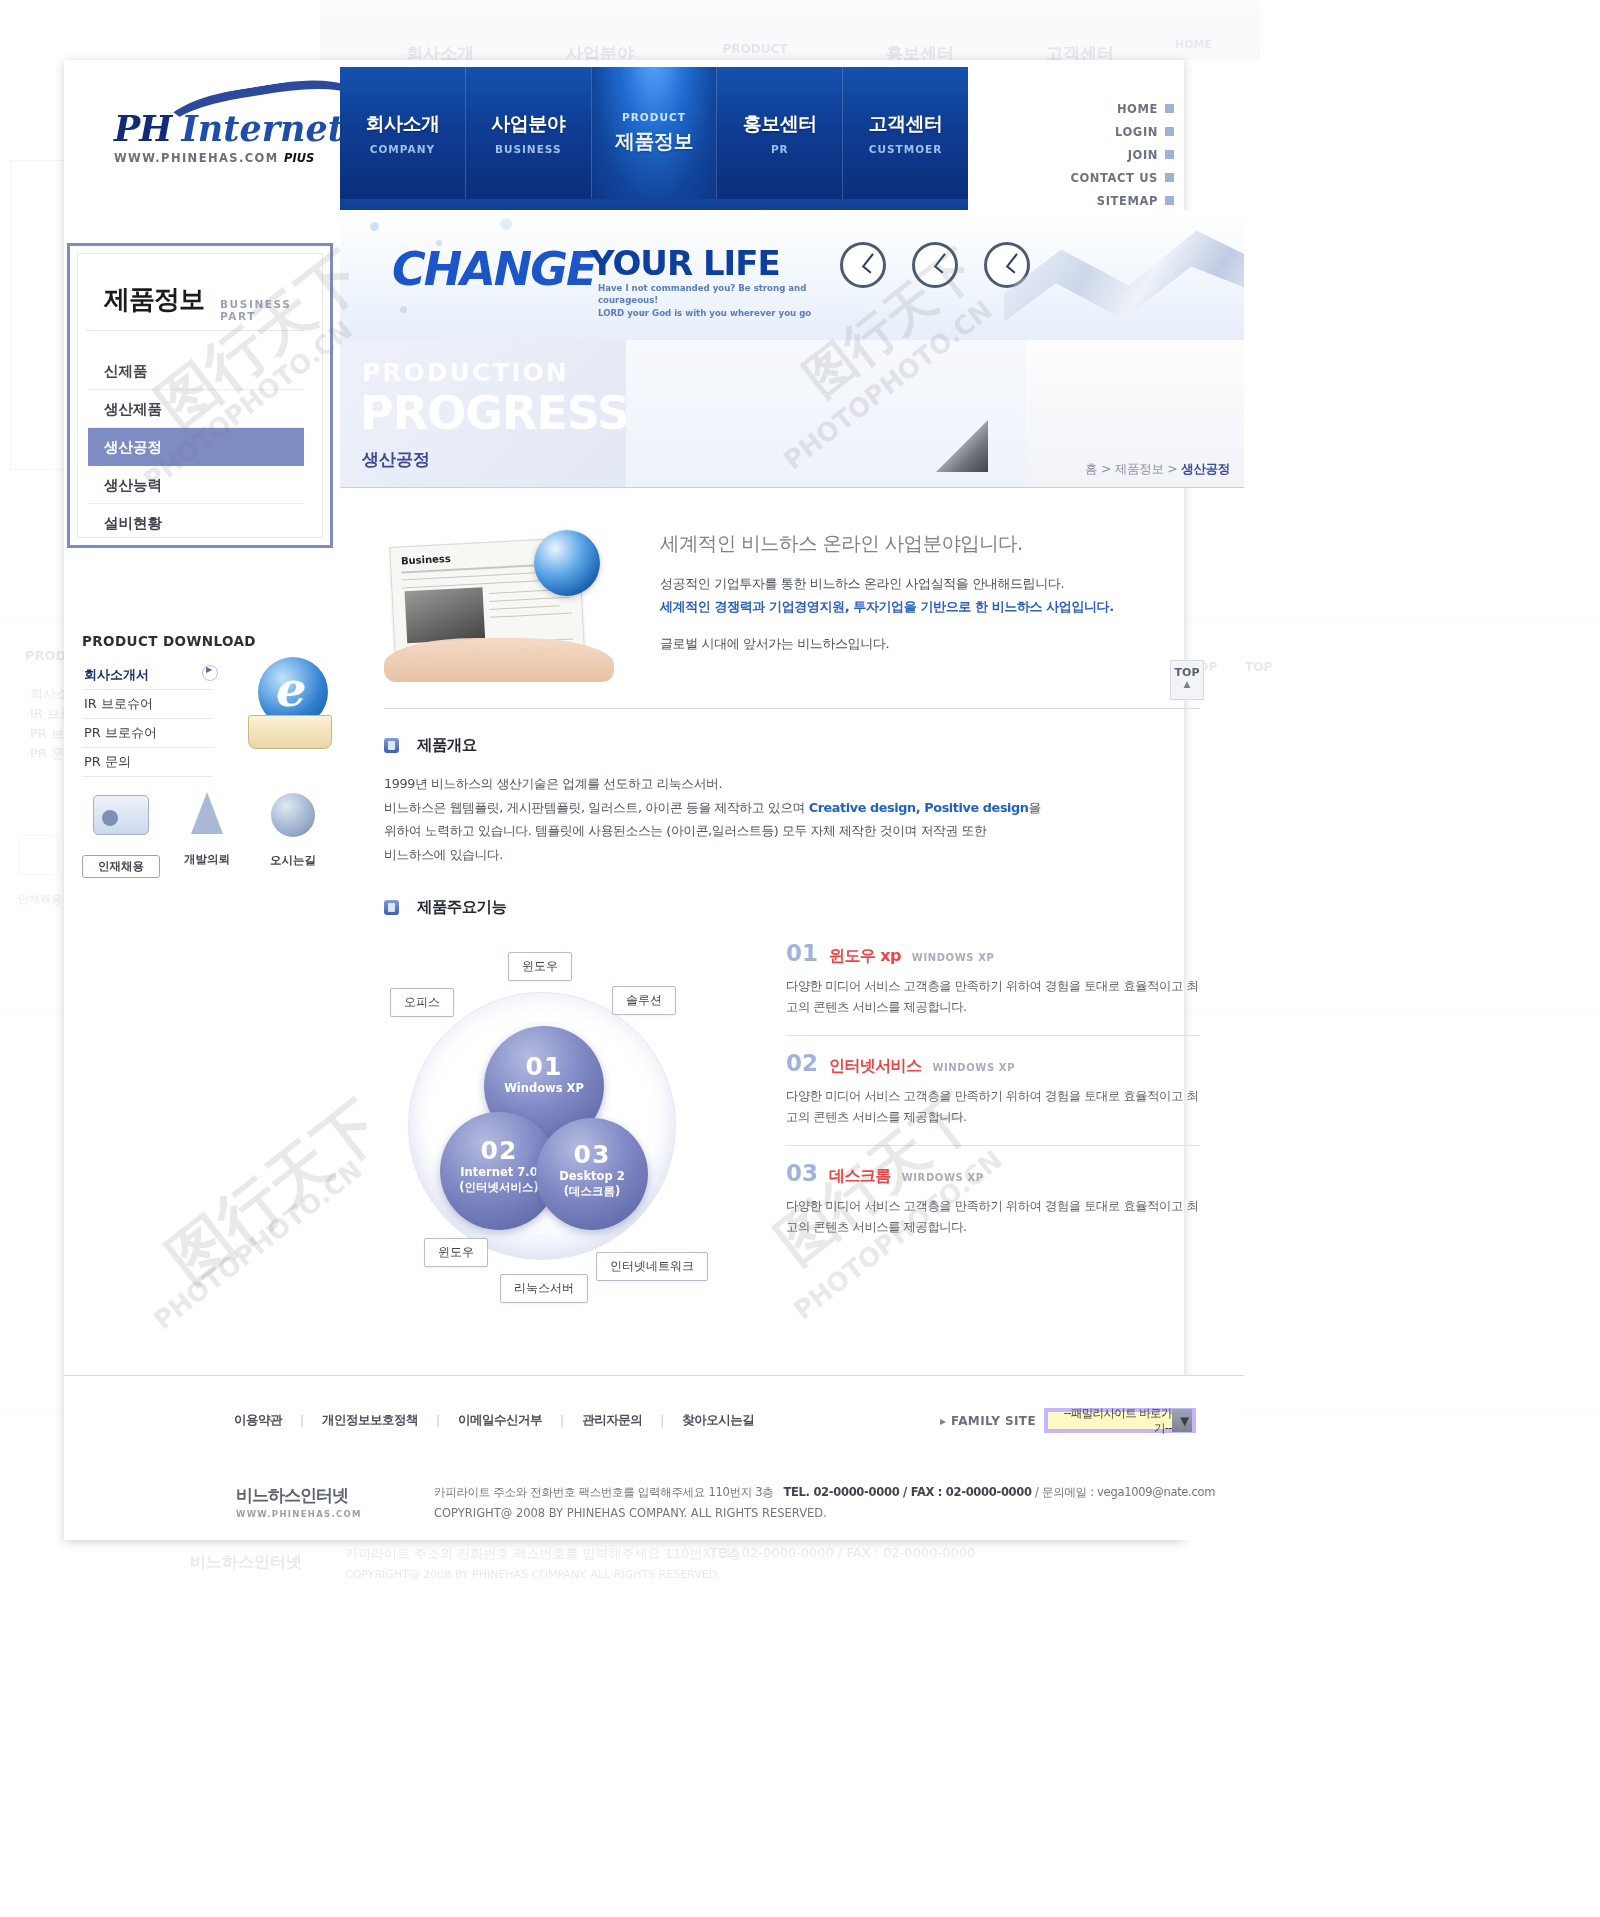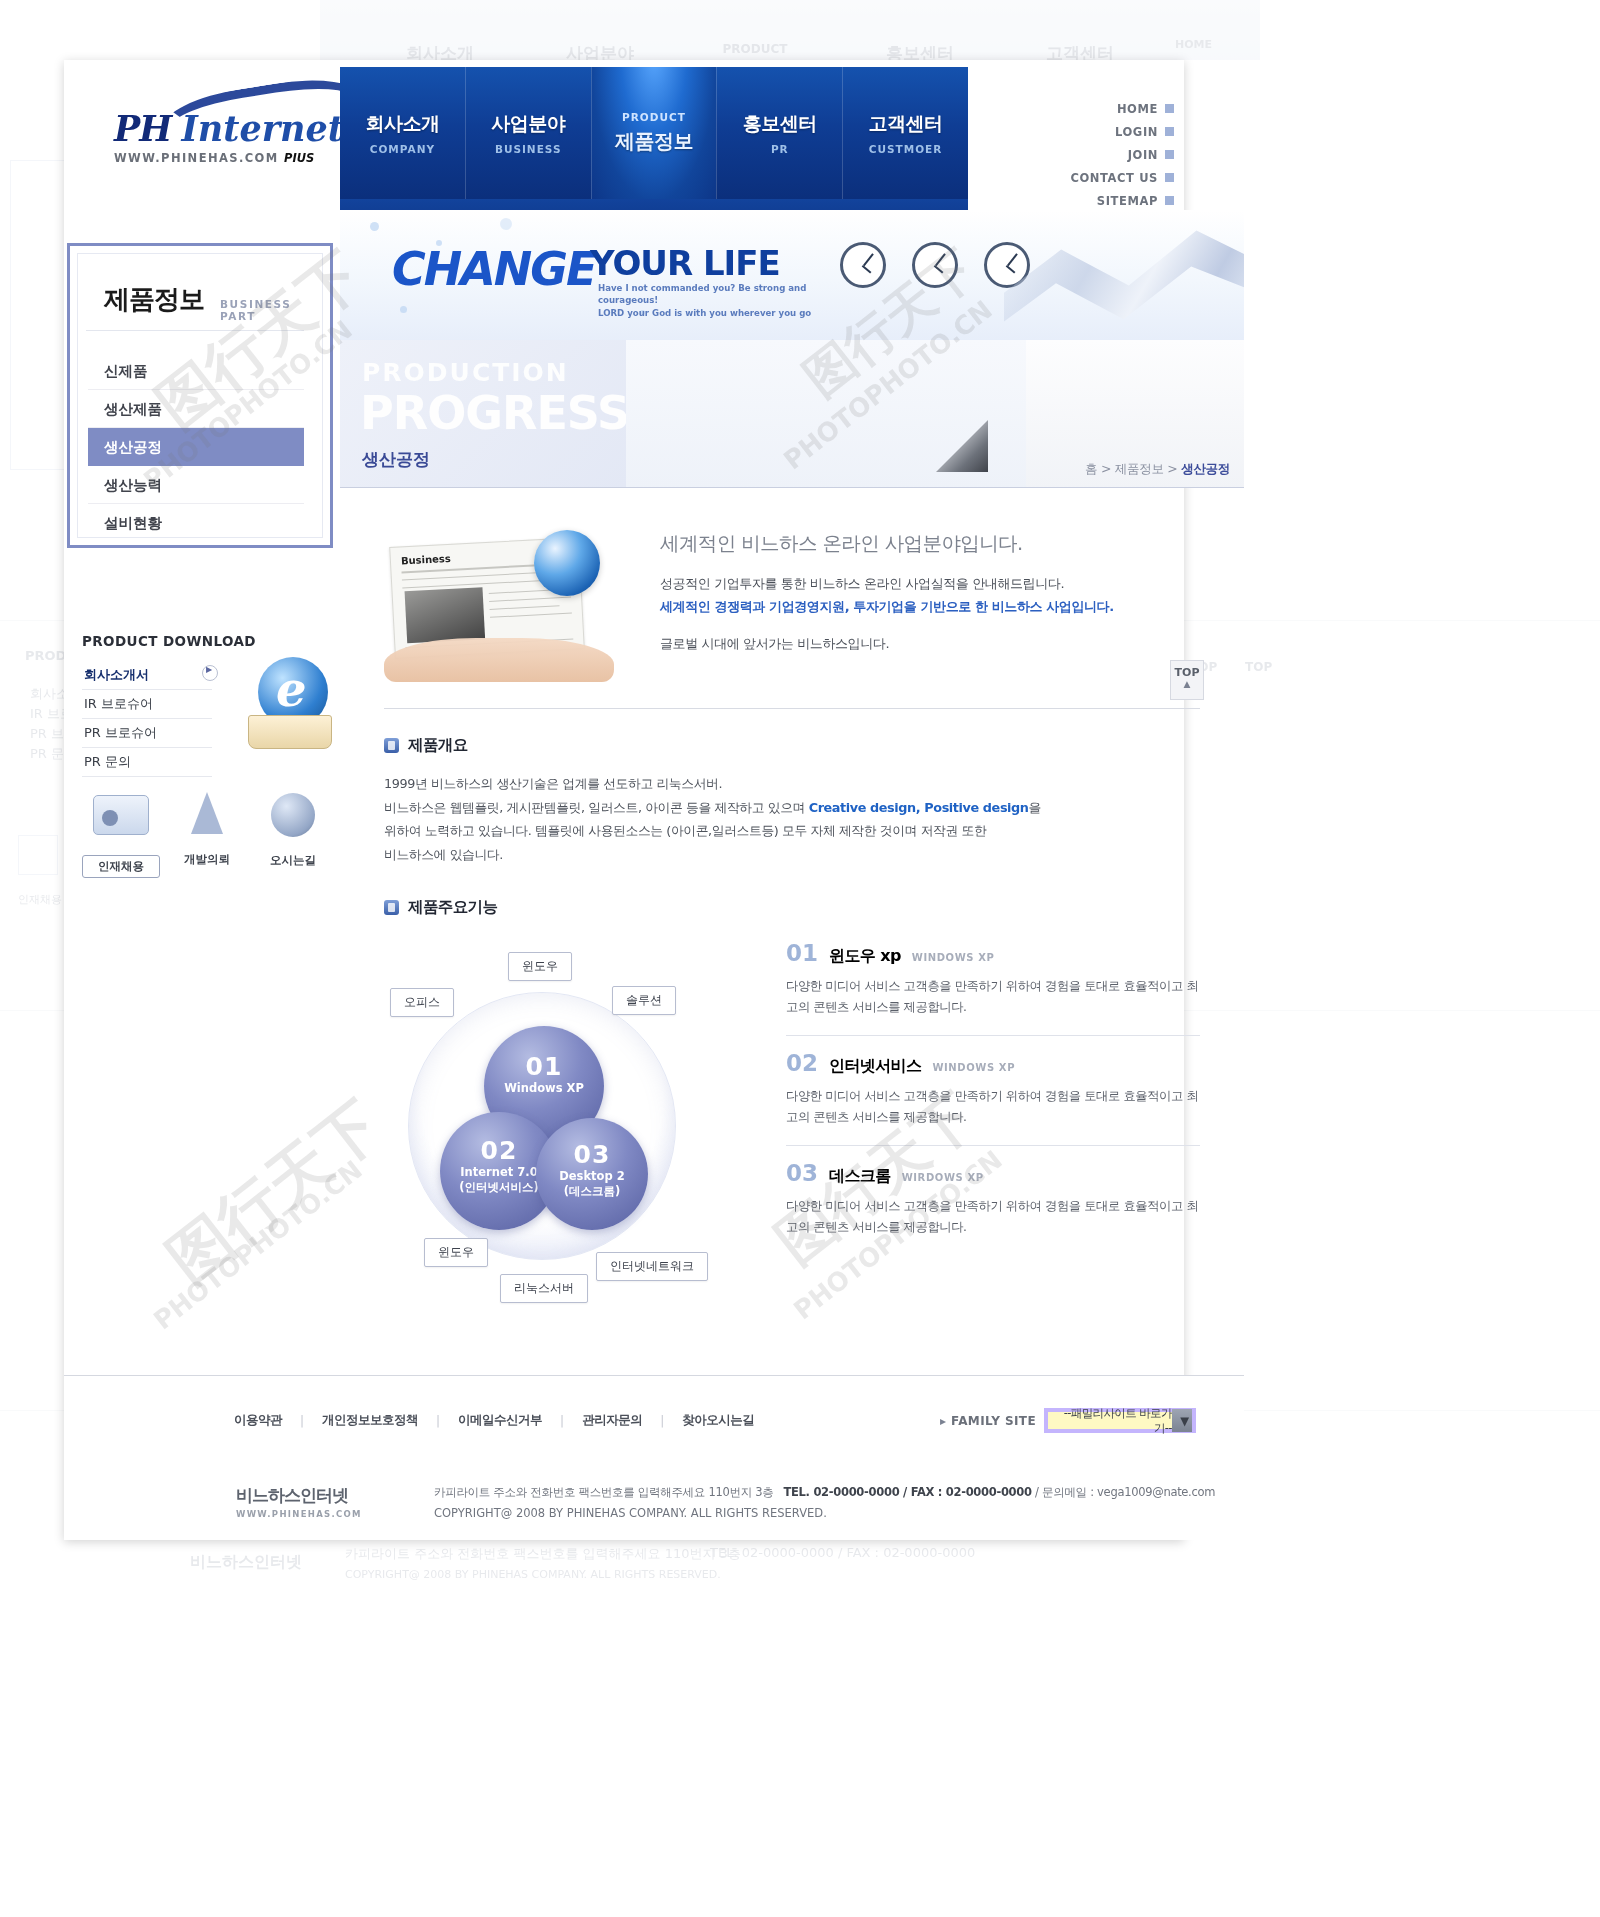--- a/index.html
+++ b/index.html
@@ -138,21 +138,21 @@
   .globe-ic { position:absolute; left: 150px; top: 0; width: 66px; height: 66px; border-radius:50%;
      background: radial-gradient(circle at 32% 28%, #eaf4ff 0%, #5fa8e8 40%, #1c63b4 75%, #0f3f7e 100%); box-shadow:0 2px 6px rgba(0,0,0,.2);}
   .hands { position:absolute; left: 0; top: 108px; width: 230px; height: 44px;
      background: linear-gradient(180deg,#f4d9c4,#e7bfa0); border-radius: 40% 40% 12px 12px / 60% 60% 12px 12px; opacity:.95;}
   .intro-txt h2 { font-size: 19.5px; font-weight: normal; color: #7c828e; letter-spacing:-.6px; margin-bottom: 16px; }
   .intro-txt p { font-size: 13px; line-height: 1.75; color:#4a4f58; letter-spacing:-.4px; }
   .intro-txt p.blue { color:#2b5fc0; font-weight:bold; }
   .intro-txt p.gap { margin-top: 14px; }
   .hr { height:1px; background:#d8dbe3; margin: 28px 0 26px; }
 
-  .sec-title { display:flex; align-items:center; gap:9px; margin-bottom: 16px; }
+  .sec-title { display:flex; align-items:center; gap:18px; margin-bottom: 16px; }
   .sec-ico { width: 15px; height: 15px; border-radius:3px; background: linear-gradient(180deg,#7f9fd8,#3a5fa8); position:relative; }
   .sec-ico::after { content:""; position:absolute; left:4px; top:3px; width:7px; height:9px; background:#fff; opacity:.8; border-radius:1px;}
   .sec-title h3 { font-size: 15.5px; color:#222733; letter-spacing:-.6px; }
   .sec-body p { font-size: 12.8px; line-height: 1.85; color:#4d525b; letter-spacing:-.4px; }
   .sec-body b.blue { color:#1f62c4; font-family:"DejaVu Sans", sans-serif; }
 
   
   .features { display:flex; gap: 34px; margin-top: 22px; }
   .venn { width: 368px; height: 360px; position:relative; flex:none; }
   .venn-ring { position:absolute; left: 24px; top: 52px; width: 268px; height: 268px; border-radius:50%;
@@ -165,21 +165,21 @@
   .bub2 { left: 56px; top: 172px; width: 118px; height: 118px; padding-top: 24px; }
   .bub3 { left: 152px; top: 178px; width: 112px; height: 112px; padding-top: 22px; }
   .tag { position:absolute; border:1px solid #b7bdd0; background:#fff; font-size:12px; color:#3d424d;
          padding: 5px 13px; border-radius: 2px; white-space: nowrap; box-shadow: 0 1px 2px rgba(0,0,0,.06); }
 
   .flist { flex: 1; }
   .frow { padding-bottom: 16px; margin-bottom: 14px; border-bottom: 1px solid #dfe2ea; }
   .frow:last-child { border-bottom: none; }
   .fhead { display:flex; align-items:baseline; gap: 11px; margin-bottom: 9px; }
   .fnum { font-size: 23px; font-weight:bold; color:#9fb4d8; }
-  .ftitle { font-size: 16px; font-weight:bold; color:#000000; letter-spacing:-.6px; }
+  .ftitle { font-size: 16px; font-weight:bold; color:#ef4444; letter-spacing:-.6px; }
   .fen { font-size: 10px; font-weight:bold; letter-spacing:.6px; color:#a7adba; }
   .fdesc { font-size: 12.3px; line-height: 1.75; color:#5a5f69; letter-spacing:-.4px; }
 
   
   .footer { position:absolute; left: 0; bottom: 0; width: 1180px; height: 165px; border-top: 1px solid #d5d8e0; background:#fff; }
   .f-links { position:absolute; left: 170px; top: 36px; display:flex; align-items:center; gap: 18px; }
   .f-links a { font-size: 12.5px; font-weight:bold; color:#4a4f59; text-decoration:none; letter-spacing:-.5px;}
   .f-links .div { color:#c6c9d2; font-size: 12px; }
   .f-family { position:absolute; right: 48px; top: 32px; display:flex; align-items:center; gap: 8px; }
   .f-family .lbl { font-size: 12px; font-weight:bold; letter-spacing:.4px; color:#6b707a; }

